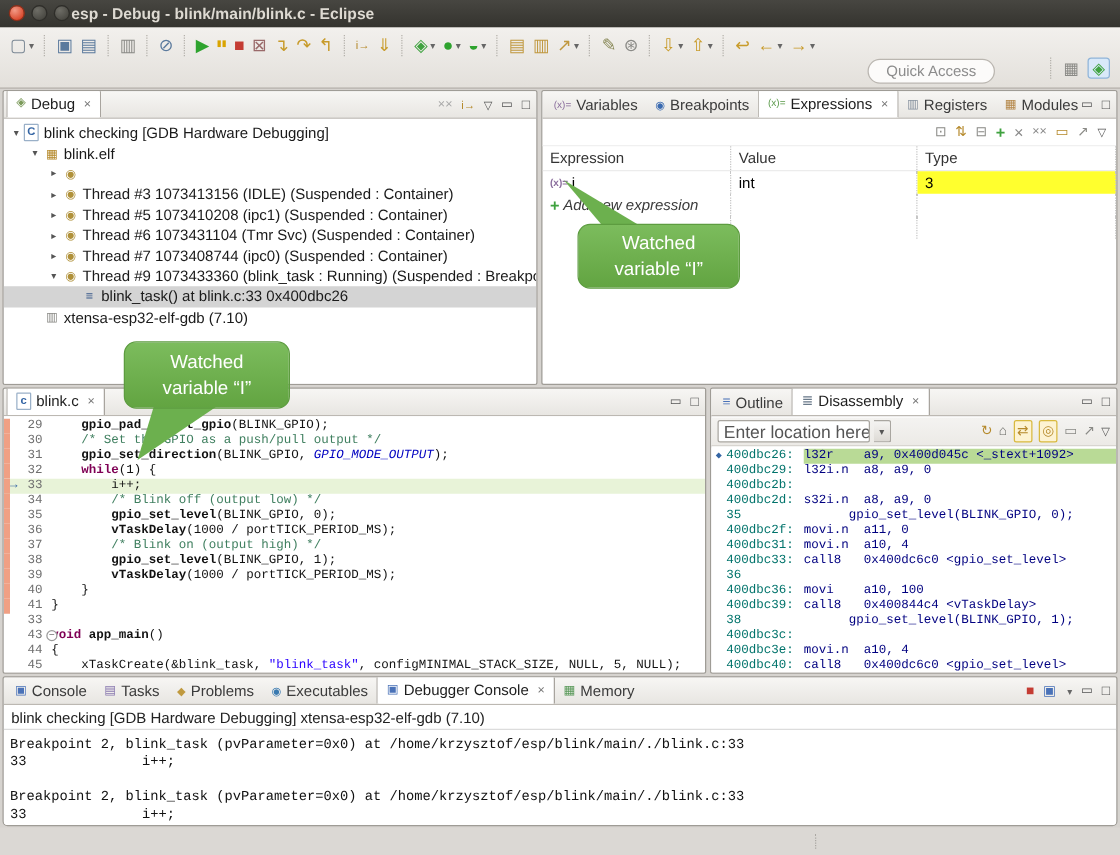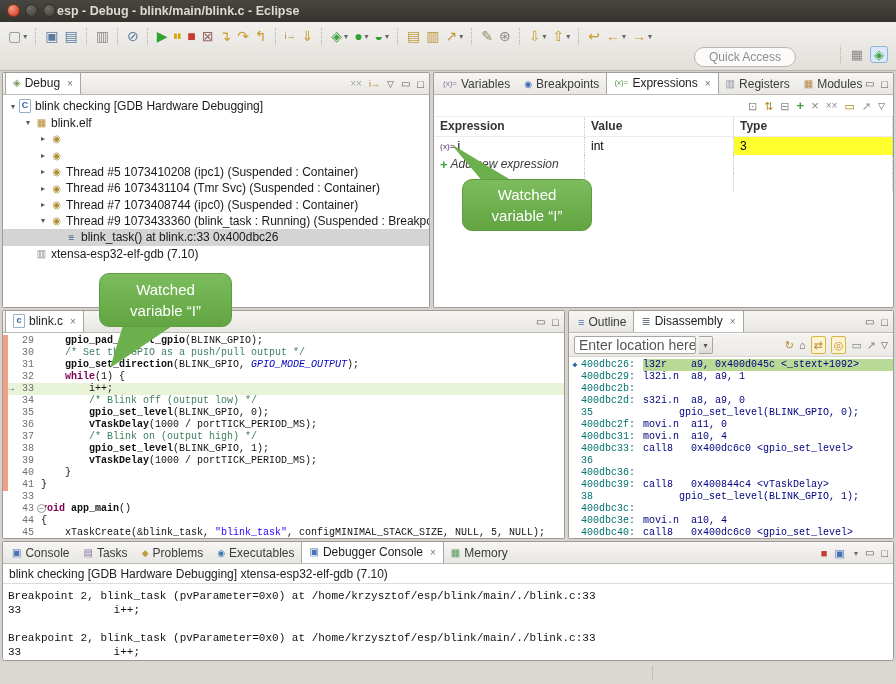--- a/index.html
+++ b/index.html
@@ -55,21 +55,21 @@
   .tw{width:12px;font-size:8px;color:#555;text-align:center;flex:none;}
   .tree-icon{width:15px;text-align:center;font-size:10px;margin-right:2px;flex:none;}
 
   
   #expr-view{left:433px;top:72px;width:461px;height:236px;}
   #expr-toolbar{height:21px;display:flex;justify-content:flex-end;align-items:center;gap:7px;
     padding-right:8px;background:#fff;border-bottom:1px solid #f0f0f0;}
   .expr-header,.expr-row{display:grid;grid-template-columns:151px 149px 1fr;font-size:12px;}
   .expr-header > div{padding:2px 6px;color:#333;border-right:1px dotted #c6c6c6;height:15px;}
   .expr-row > div{padding:1px 6px;border-right:1px dotted #c6c6c6;height:16px;display:flex;align-items:center;gap:3px;}
-  .expr-header{border-bottom:1px solid #ececec;font-weight:bold;}
+  .expr-header{border-bottom:1px solid #ececec;}
   .val-hl{background:#ffff2e;}
   .xicon{color:#8a6d9c;font-size:8px;font-weight:bold;}
   .add-plus{color:#3fa23f;font-weight:bold;font-size:13px;}
   .add-label{font-style:italic;color:#3a3a3a;}
 
   
   #editor-view{left:2px;top:310px;width:563px;height:229px;}
   #code{position:absolute;top:22px;left:0;right:0;bottom:0;background:#fff;overflow:hidden;padding-top:2px;}
   .code-line{display:flex;height:12px;line-height:12px;font-family:"Liberation Mono",monospace;font-size:10px;
     position:relative;white-space:pre;}
@@ -274,20 +274,21 @@
           <span class="tree-icon" style="color: rgb(181, 137, 42);">▦</span>
           <span>blink.elf</span>
         </div>
         <div class="tree-row" style="padding-left: 34px;">
           <span class="tw">▸</span>
           <span class="tree-icon" style="color: rgb(176, 145, 58);">◉</span>
         </div>
         <div class="tree-row" style="padding-left: 34px;">
           <span class="tw">▸</span>
           <span class="tree-icon" style="color: rgb(176, 145, 58);">◉</span>
+          <span>Thread #3 1073413156 (IDLE) (Suspended : Container)</span>
         </div>
         <div class="tree-row" style="padding-left: 34px;">
           <span class="tw">▸</span>
           <span class="tree-icon" style="color: rgb(176, 145, 58);">◉</span>
           <span>Thread #5 1073410208 (ipc1) (Suspended : Container)</span>
         </div>
         <div class="tree-row" style="padding-left: 34px;">
           <span class="tw">▸</span>
           <span class="tree-icon" style="color: rgb(176, 145, 58);">◉</span>
           <span>Thread #6 1073431104 (Tmr Svc) (Suspended : Container)</span>
@@ -445,29 +446,29 @@
           <span class="vt-icon" style="color: rgb(106, 106, 102);">⌂</span>
           <span class="vt-icon pressed" style="color: rgb(181, 137, 42);">⇄</span>
           <span class="vt-icon pressed" style="color: rgb(181, 137, 42);">◎</span>
           <span class="vt-icon" style="color: rgb(138, 138, 134);">▭</span>
           <span class="vt-icon" style="color: rgb(138, 138, 134);">↗</span>
           <span class="vt-icon" style="color: rgb(85, 85, 85); font-size: 9px;">▽</span>
         </div>
     </div>
     <div id="disasm-lines">
         <div class="dis-line hl"><span class="dis-m">◆</span><span class="dis-a">400dbc26:</span><span class="dis-t">l32r    a9, 0x400d045c &lt;_stext+1092&gt;</span></div>
-        <div class="dis-line"><span class="dis-m"></span><span class="dis-a">400dbc29:</span><span class="dis-t">l32i.n  a8, a9, 1</span></div>
+        <div class="dis-line"><span class="dis-m"></span><span class="dis-a">400dbc29:</span><span class="dis-t">l32i.n  a8, a9, 0</span></div>
         <div class="dis-line"><span class="dis-m"></span><span class="dis-a">400dbc2b:</span></div>
         <div class="dis-line"><span class="dis-m"></span><span class="dis-a">400dbc2d:</span><span class="dis-t">s32i.n  a8, a9, 0</span></div>
         <div class="dis-line src"><span class="dis-m"></span><span class="dis-a">35</span><span class="dis-t">      gpio_set_level(BLINK_GPIO, 0);</span></div>
         <div class="dis-line"><span class="dis-m"></span><span class="dis-a">400dbc2f:</span><span class="dis-t">movi.n  a11, 0</span></div>
         <div class="dis-line"><span class="dis-m"></span><span class="dis-a">400dbc31:</span><span class="dis-t">movi.n  a10, 4</span></div>
         <div class="dis-line"><span class="dis-m"></span><span class="dis-a">400dbc33:</span><span class="dis-t">call8   0x400dc6c0 &lt;gpio_set_level&gt;</span></div>
         <div class="dis-line src"><span class="dis-m"></span><span class="dis-a">36</span></div>
-        <div class="dis-line"><span class="dis-m"></span><span class="dis-a">400dbc36:</span></div>
+        <div class="dis-line"><span class="dis-m"></span><span class="dis-a">400dbc36:</span><span class="dis-t">movi    a10, 100</span></div>
         <div class="dis-line"><span class="dis-m"></span><span class="dis-a">400dbc39:</span><span class="dis-t">call8   0x400844c4 &lt;vTaskDelay&gt;</span></div>
         <div class="dis-line src"><span class="dis-m"></span><span class="dis-a">38</span><span class="dis-t">      gpio_set_level(BLINK_GPIO, 1);</span></div>
         <div class="dis-line"><span class="dis-m"></span><span class="dis-a">400dbc3c:</span></div>
         <div class="dis-line"><span class="dis-m"></span><span class="dis-a">400dbc3e:</span><span class="dis-t">movi.n  a10, 4</span></div>
         <div class="dis-line"><span class="dis-m"></span><span class="dis-a">400dbc40:</span><span class="dis-t">call8   0x400dc6c0 &lt;gpio_set_level&gt;</span></div>
       </div>
   </div>
 
   <div class="panel" id="console-view">
     <div class="tabbar">

